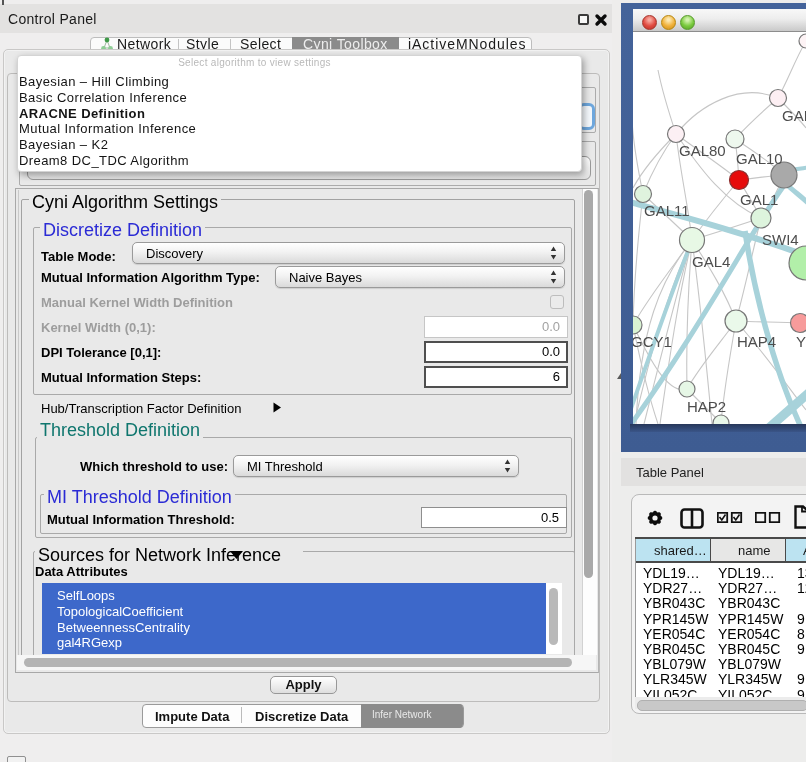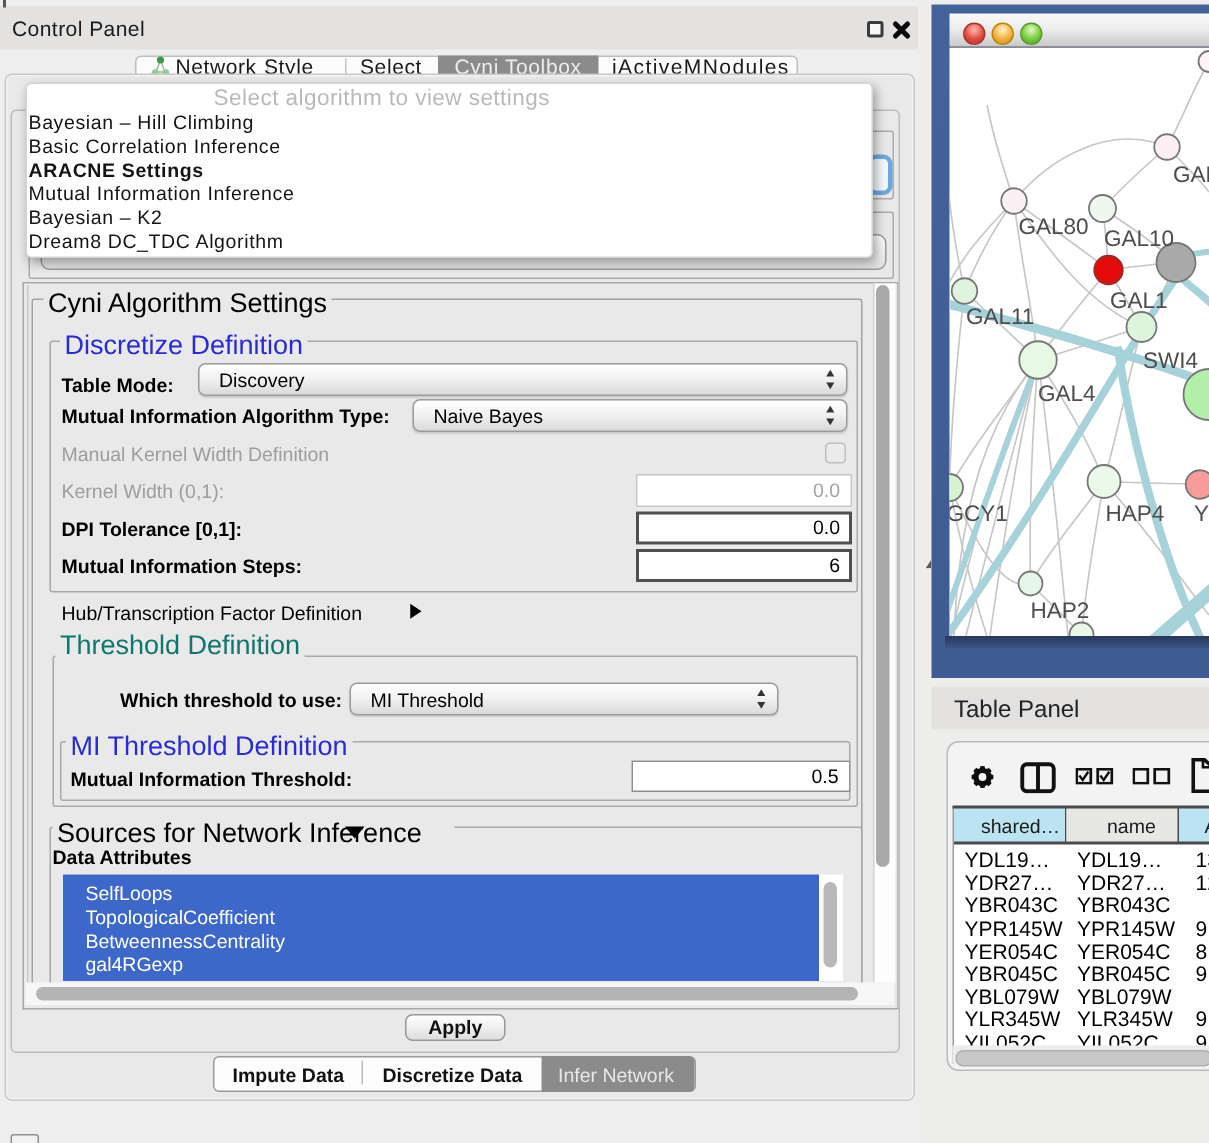--- a/index.html
+++ b/index.html
@@ -1,18 +1,18 @@
 <!DOCTYPE html>
 <html><head><meta charset="utf-8"><style>
 html,body{margin:0;padding:0}
 body{width:806px;height:762px;position:relative;background:#eeedec;font-family:"Liberation Sans",sans-serif;overflow:hidden}
 .abs{position:absolute}
 .b{font-weight:bold}
 .lbl{position:absolute;font-size:13px;color:#000;white-space:nowrap}
-.glbl{position:absolute;font-size:13px;color:#9d9d9d;white-space:nowrap;font-weight:normal}
+.glbl{position:absolute;font-size:13px;color:#9d9d9d;white-space:nowrap;font-weight:bold}
 .combo{position:absolute;height:20px;border:1px solid #9a9a9a;border-radius:5px;background:linear-gradient(#ffffff,#f2f2f2 45%,#dadada);box-shadow:0 1px 1px rgba(0,0,0,0.12)}
 .combo .tx{position:absolute;left:13px;top:3px;font-size:13px;color:#000}
 .combo .ar{position:absolute;right:7px;top:3px;width:7px;height:14px}
 .fld{position:absolute;background:#fff;font-size:13px;text-align:right;box-sizing:border-box}
 .gbox{position:absolute;border:1px solid #a9a9a9;border-radius:2px}
 .gtit{position:absolute;font-size:18px;background:#e9e9e9;padding:0 3px;white-space:nowrap}
 </style></head><body>
 
 <div class="abs" style="left:0;top:0;width:612px;height:762px;background:#efeeee"></div>
 <div class="abs" style="left:0;top:4px;width:612px;height:29px;background:#e3e2e1"></div>
@@ -28,21 +28,21 @@
 <div class="abs" style="left:178px;top:39px;width:1px;height:12px;background:#c4c4c4"></div>
 <div class="abs" style="left:230px;top:39px;width:1px;height:12px;background:#c4c4c4"></div>
 <div class="abs" style="left:292px;top:37px;width:107px;height:16px;background:#8b8b8b"></div>
 <svg class="abs" style="left:100px;top:37px" width="14" height="15">
  <path d="M7 3 L4 11 M7 3 L10 11 M4 11 L10 11" stroke="#9fb7a0" stroke-width="1"></path>
  <circle cx="7" cy="3" r="2.4" fill="#3f9948"></circle>
     <circle cx="3.5" cy="11.5" r="2.4" fill="#8fce96"></circle>
     <circle cx="10.5" cy="11.5" r="2.4" fill="#8fce96"></circle>
 </svg>
 <div class="abs" style="left:117px;top:36px;font-size:14px;letter-spacing:0.4px;color:#1a1a1a">Network</div>
-<div class="abs" style="left:176px;top:36px;font-size:14px;letter-spacing:0.4px;color:#1a1a1a">Style</div>
+<div class="abs" style="left:186px;top:36px;font-size:14px;letter-spacing:0.4px;color:#1a1a1a">Style</div>
 <div class="abs" style="left:240px;top:36px;font-size:14px;letter-spacing:0.4px;color:#1a1a1a">Select</div>
 <div class="abs" style="left:303px;top:36px;font-size:14px;letter-spacing:0.4px;color:#ededed">Cyni Toolbox</div>
 <div class="abs" style="left:408px;top:36px;font-size:14px;letter-spacing:0.95px;color:#1a1a1a">jActiveMNodules</div>
 
 <div class="abs" style="left:3px;top:49px;width:605px;height:683px;background:#e9e9e9;border:1px solid #c9c8c7;border-radius:5px;box-shadow:inset 0 0 0 1px rgba(255,255,255,0.4)"></div>
 <div class="abs" style="left:7px;top:73px;width:591px;height:627px;background:#e9e9e9;border:1px solid #bdbcbb;border-radius:4px"></div>
 
 <div class="abs" style="left:19px;top:87px;width:575px;height:44px;border:1px solid #ababab;border-radius:2px;background:#e9e9e9"></div>
 <div class="abs" style="left:578px;top:103px;width:11px;height:21px;border:3px solid #6ea7dd;border-radius:6px;background:#f4f8fc"></div>
 <div class="abs" style="left:19px;top:141px;width:575px;height:43px;border:1px solid #ababab;border-radius:2px;background:#e9e9e9"></div>
@@ -126,25 +126,25 @@
 <div class="abs" style="left:17px;top:655px;width:579px;height:15px;background:#f6f6f6"></div>
 <div class="abs" style="left:24px;top:658px;width:548px;height:9px;background:#b4b4b4;border-radius:5px"></div>
 
 <div class="abs" style="left:270px;top:676px;width:65px;height:16px;border:1px solid #989898;border-radius:5px;background:linear-gradient(#ffffff,#efefef 50%,#dedede);text-align:center;font-size:13px;font-weight:bold;color:#111;line-height:16px">Apply</div>
 
 <div class="abs" style="left:142px;top:704px;width:320px;height:22px;background:#fdfdfd;border:1px solid #9a9a9a;border-radius:4px"></div>
 <div class="abs" style="left:241px;top:707px;width:1px;height:16px;background:#bbb"></div>
 <div class="abs" style="left:361px;top:704px;width:102px;height:24px;background:#8b8b8b;border-radius:0 4px 4px 0"></div>
 <div class="abs b" style="left:155px;top:709px;font-size:13px;color:#111">Impute Data</div>
 <div class="abs b" style="left:255px;top:709px;font-size:13px;color:#111">Discretize Data</div>
-<div class="abs" style="left:372px;top:709px;font-size:13px;color:#e8e8e8">Infer Network</div>
+<div class="abs" style="left:372px;top:709px;font-size:10px;color:#e8e8e8">Infer Network</div>
 
 <div class="abs" style="left:17px;top:55px;width:563px;height:115px;background:#ffffff;border:1px solid #d4d4d4;border-radius:4px;box-shadow:2px 3px 7px rgba(0,0,0,0.35);z-index:5"></div>
-<div class="abs" style="left:18px;top:57px;width:473px;text-align:center;font-size:15px;letter-spacing:0.3px;color:#b9b9b9;z-index:6">Select algorithm to view settings</div>
-<div class="abs" style="left:19px;top:74px;font-size:13px;letter-spacing:0.42px;color:#141414;line-height:15.8px;z-index:6">Bayesian – Hill Climbing<br>Basic Correlation Inference<br><span class="b">ARACNE Settings</span><br>Mutual Information Inference<br>Bayesian – K2<br>Dream8 DC_TDC Algorithm</div>
+<div class="abs" style="left:18px;top:57px;width:473px;text-align:center;font-size:10px;letter-spacing:0.3px;color:#b9b9b9;z-index:6">Select algorithm to view settings</div>
+<div class="abs" style="left:19px;top:74px;font-size:13px;letter-spacing:0.42px;color:#141414;line-height:15.8px;z-index:6">Bayesian – Hill Climbing<br>Basic Correlation Inference<br><span class="b">ARACNE Definition</span><br>Mutual Information Inference<br>Bayesian – K2<br>Dream8 DC_TDC Algorithm</div>
 
 <div class="abs" style="left:617px;top:373px;width:4px;height:6px;background:#5a5a5a;clip-path:polygon(0 100%,100% 0,100% 100%)"></div>
 
 <div class="abs" style="left:7px;top:756px;width:17px;height:10px;border:1px solid #909090;background:#f2f2f2;border-radius:2px"></div>
 
 <div class="abs" style="left:621px;top:3px;width:185px;height:449px;background:linear-gradient(#44639a,#3e5c92)"></div>
 <div class="abs" style="left:633px;top:9px;width:173px;height:22px;background:linear-gradient(#f8f8f8,#ededed 45%,#c9c9c9);border-bottom:1px solid #8d8d8d"></div>
 <div class="abs" style="left:642px;top:15px;width:13px;height:13px;border-radius:50%;background:radial-gradient(circle at 50% 30%,#f7a89e 10%,#e04b41 55%,#b93127);border:0.5px solid #a5352c"></div>
 <div class="abs" style="left:661px;top:15px;width:13px;height:13px;border-radius:50%;background:radial-gradient(circle at 50% 30%,#fce8b0 10%,#f0b13a 55%,#cb8c1d);border:0.5px solid #b8860b"></div>
 <div class="abs" style="left:680px;top:15px;width:13px;height:13px;border-radius:50%;background:radial-gradient(circle at 50% 30%,#d2f2ad 10%,#79ca3d 55%,#579c28);border:0.5px solid #569b2b"></div>
@@ -225,21 +225,21 @@
 <text x="692" y="267">GAL4</text>
 <text x="631" y="347">GCY1</text>
 <text x="737" y="347">HAP4</text>
 <text x="796" y="347">Y</text>
 <text x="687" y="412">HAP2</text>
 </g>
 </svg>
 
 <div class="abs" style="left:612px;top:452px;width:194px;height:310px;background:#ededec"></div>
 <div class="abs" style="left:621px;top:458px;width:185px;height:28px;background:#e2e1e0"></div>
-<div class="abs" style="left:636px;top:465px;font-size:16px;color:#222">Table Panel</div>
+<div class="abs" style="left:636px;top:465px;font-size:13px;color:#222">Table Panel</div>
 
 <div class="abs" style="left:631px;top:494px;width:185px;height:218px;background:#f3f3f3;border:1px solid #b9b9b9;border-radius:8px"></div>
 
 <svg class="abs" style="left:645px;top:508px" width="20" height="20" viewBox="0 0 20 20">
 <g fill="#0d0d0d">
       <circle cx="10" cy="10" r="6.2"></circle>
 <g stroke="#0d0d0d" stroke-width="3.1">
 <line x1="10" y1="1" x2="10" y2="19"></line>
 <line x1="1" y1="10" x2="19" y2="10"></line>
 <line x1="3.6" y1="3.6" x2="16.4" y2="16.4"></line>

